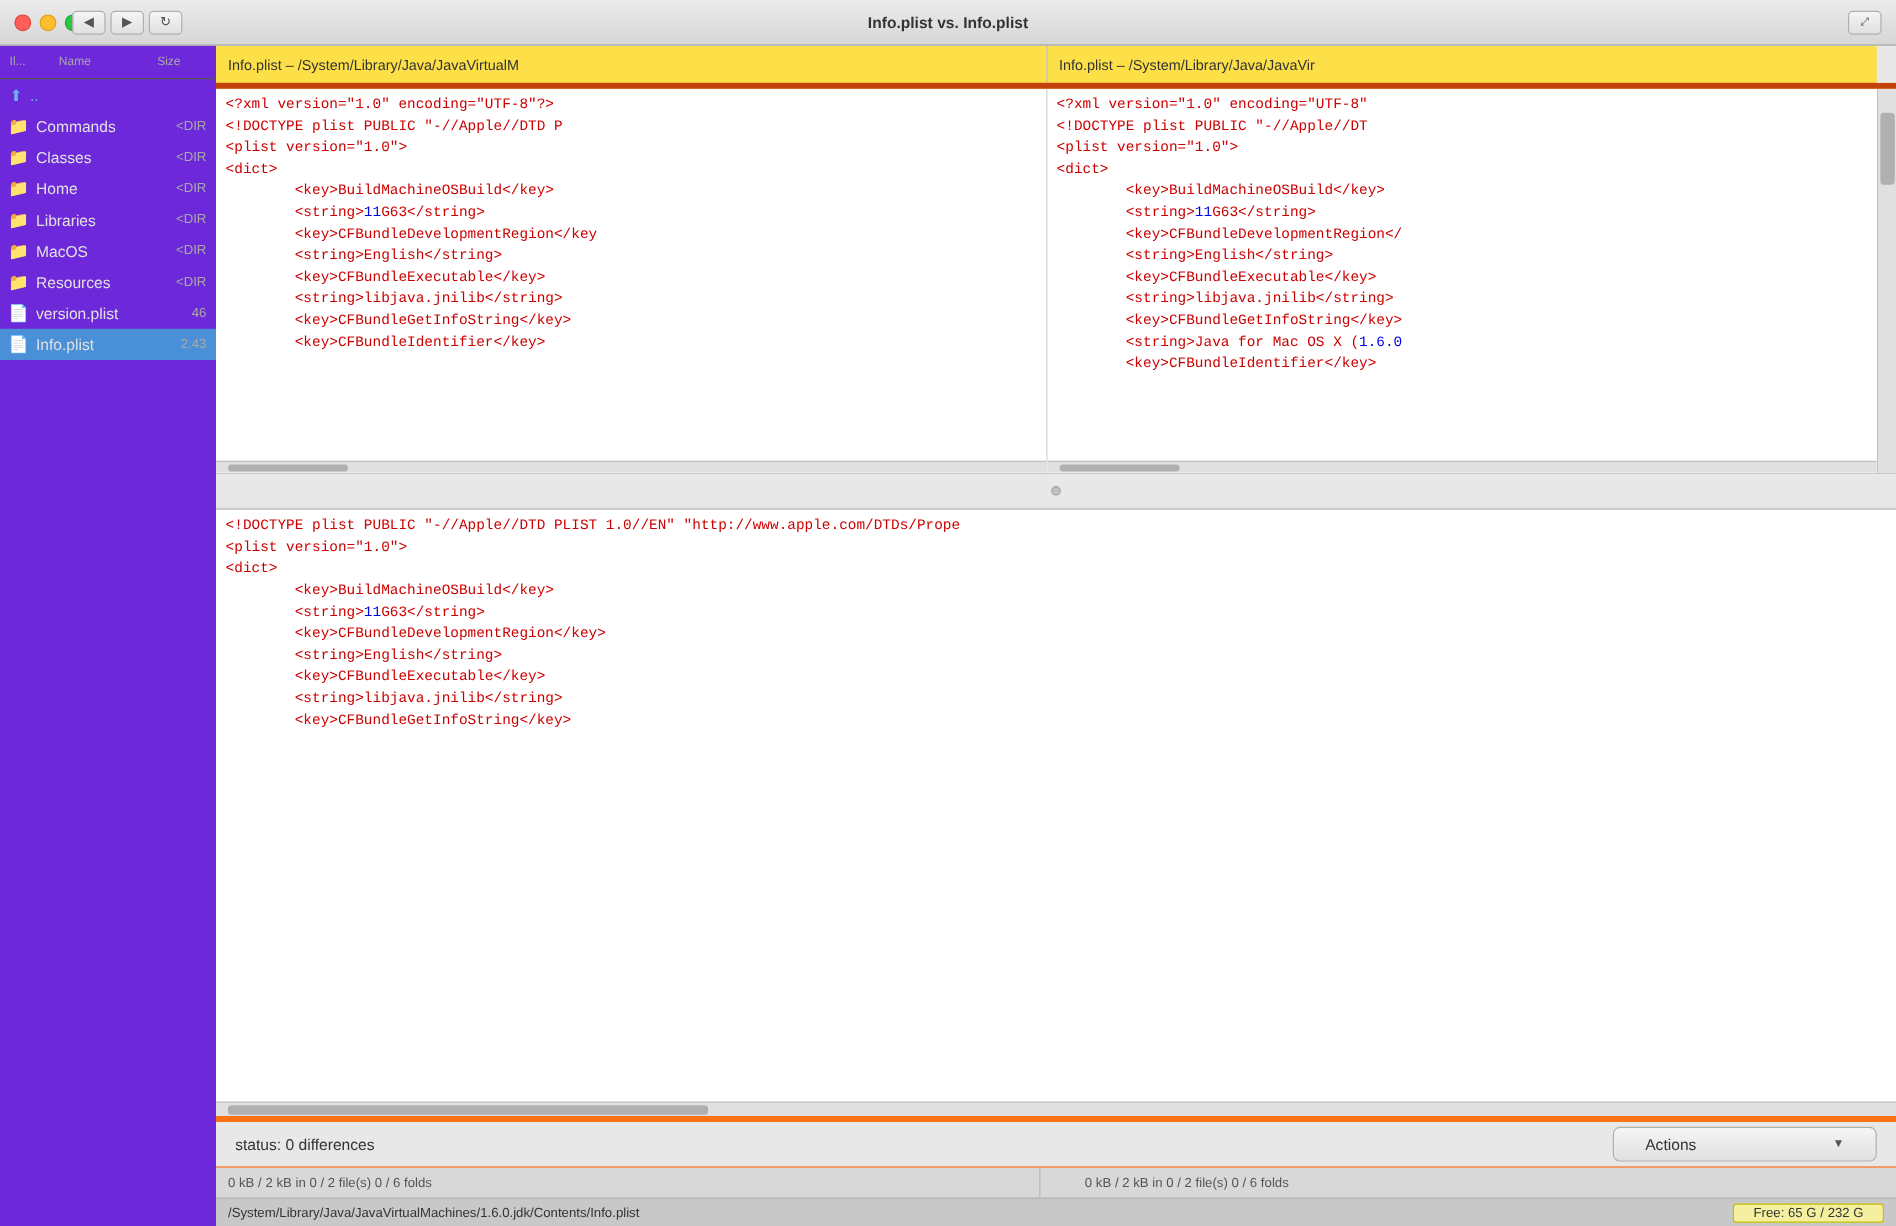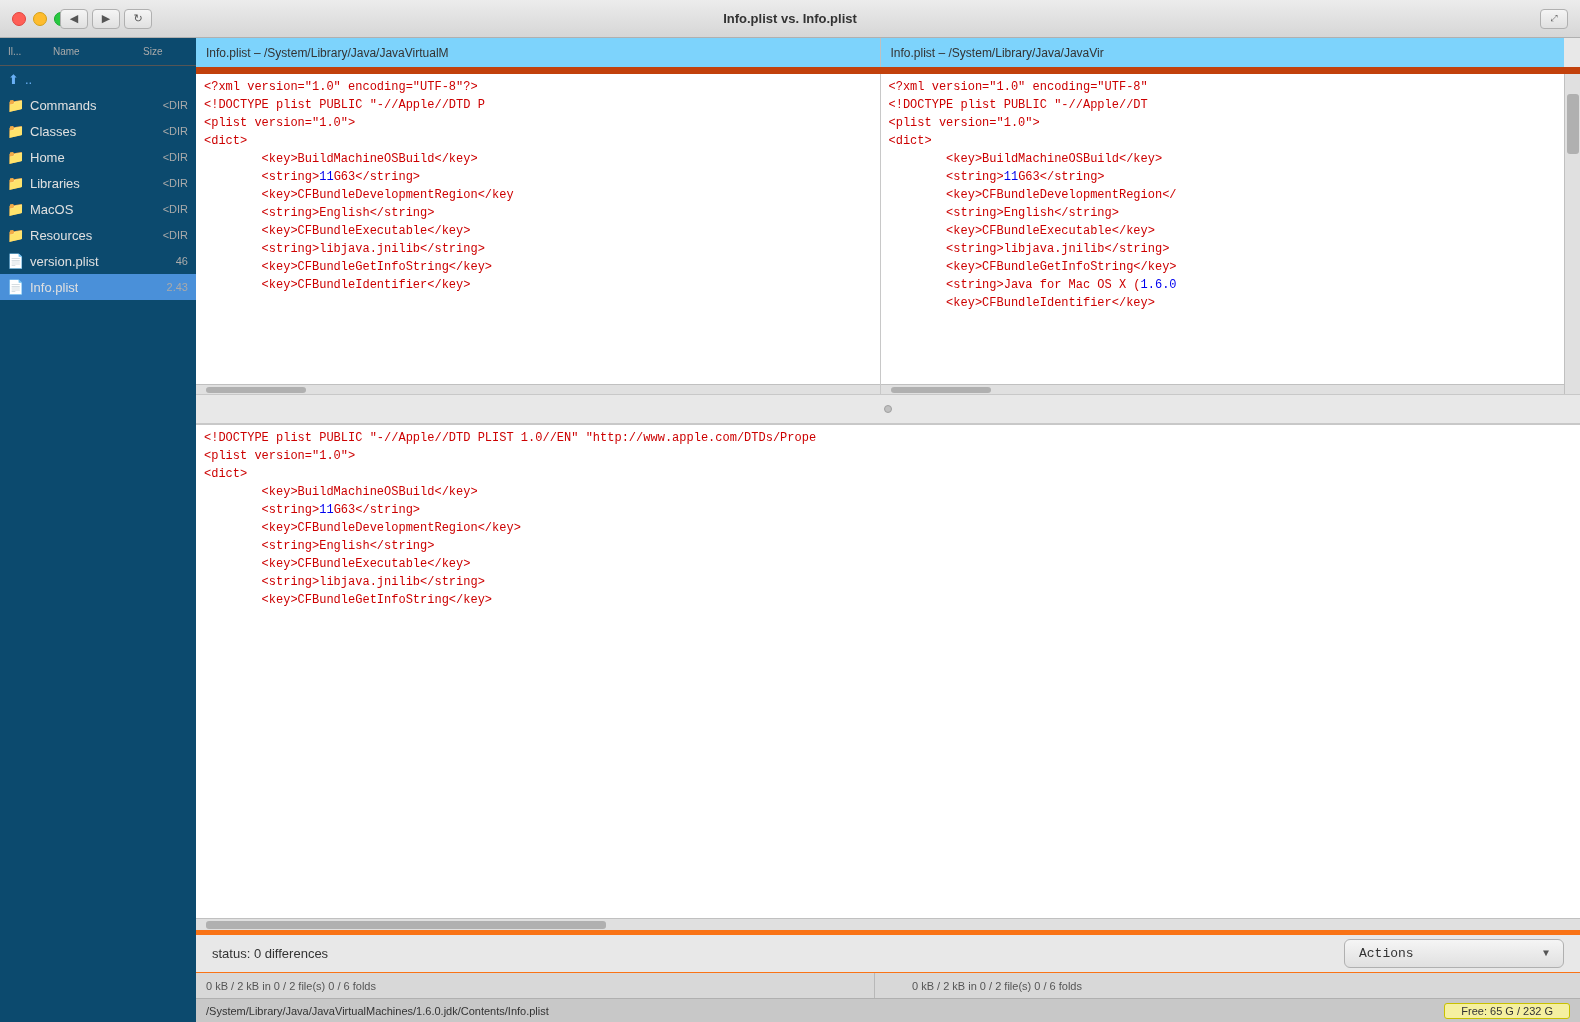--- a/index.html
+++ b/index.html
@@ -87,22 +87,22 @@
 
     
     .main-layout {
       display: flex;
       flex: 1;
       overflow: hidden;
     }
 
     
     .sidebar {
-      width: 196px;
-      background: #0c4a6e;
+      width: 180px;
+      background: #6d28d9;
       display: flex;
       flex-direction: column;
       flex-shrink: 0;
     }
     .sidebar-header {
       display: flex;
       padding: 4px 8px;
       align-items: center;
       border-bottom: 1px solid #555;
       height: 28px;
@@ -160,22 +160,22 @@
       flex: 1;
       display: flex;
       flex-direction: column;
       background: #f0f0f0;
       overflow: hidden;
     }
 
     
     .compare-header {
       display: flex;
-      background: #7dd3fc;
-      border-bottom: 7px solid #c2410c;
+      background: #fde047;
+      border-bottom: 5px solid #c2410c;
       height: 36px;
       flex-shrink: 0;
     }
     .compare-header-left {
       flex: 1;
       display: flex;
       align-items: center;
       padding: 0 10px;
       border-right: 1px solid #c0c0c0;
       font-size: 12px;
@@ -306,28 +306,27 @@
       margin-left: auto;
       display: flex;
       align-items: center;
     }
     .actions-btn {
       display: flex;
       align-items: center;
       background: linear-gradient(to bottom, #f5f5f5, #e0e0e0);
       border: 1px solid #b0b0b0;
       border-radius: 6px;
-      padding: 6px 14px;
+      padding: 6px 26px;
       font-size: 13px;
       color: #333;
       cursor: pointer;
       gap: 8px;
       min-width: 220px;
       justify-content: space-between;
-      font-family: Liberation Mono, monospace;
     }
     .actions-arrow {
       font-size: 10px;
       color: #555;
     }
 
     
     .footer-info {
       display: flex;
       height: 26px;

